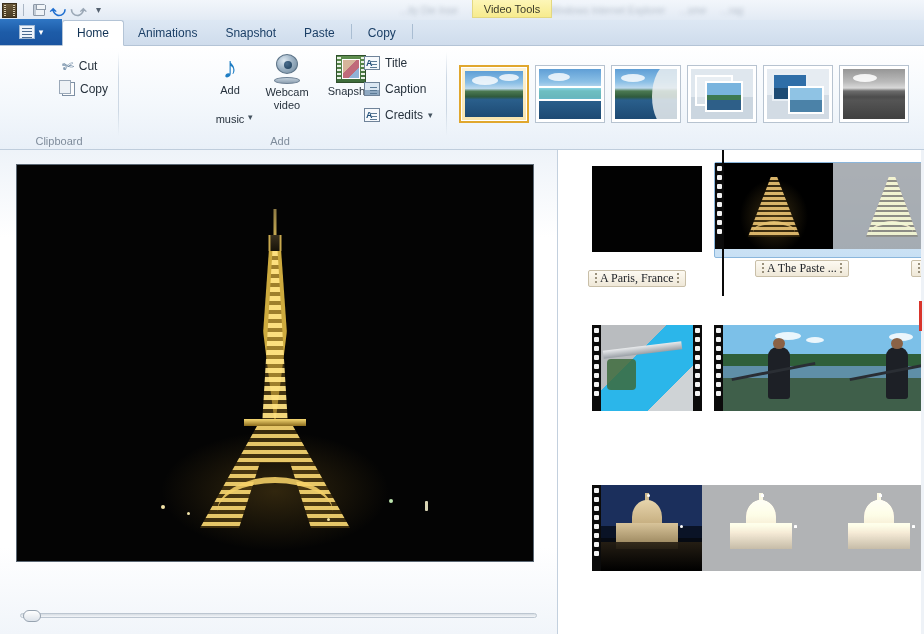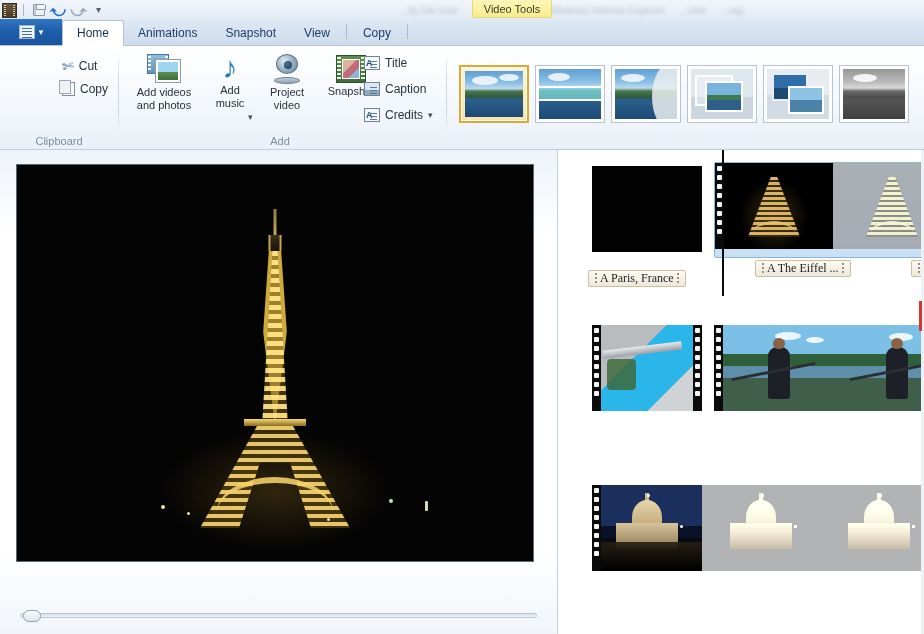--- a/index.html
+++ b/index.html
@@ -498,21 +498,21 @@
   <div class="videotools-tag">Video Tools</div>
 
   <div class="tabbar">
     <div class="filetab">
       <span class="filetab-box"></span>
       <span class="filetab-caret">▾</span>
     </div>
     <div class="tab active">Home</div>
     <div class="tab">Animations</div>
     <div class="tab">Snapshot</div>
-    <div class="tab">View</div>
+    <div class="tab">Paste</div>
     <div class="tabsep"></div>
     <div class="tab">Copy</div>
     <div class="tabsep"></div>
   </div>
 
   <div class="ribbon">
 
     <div class="group" style="left:0; width:118px;">
       <div class="smallbtn" style="left:62px; top:12px;">
         <span class="ico-scissors">✄</span>
@@ -520,41 +520,33 @@
       </div>
       <div class="smallbtn" style="left:62px; top:36px;">
         <span class="ico-copy"></span>
         <span>Copy</span>
       </div>
       <div class="group-label">Clipboard</div>
     </div>
     <div class="group-div" style="left:118px;"></div>
 
     <div class="group" style="left:120px; width:320px;">
-      <div class="bigbtn" style="left:6px; top:8px; width:76px;">
-        <span class="ico-addvid">
-          <span class="film"></span>
-            <span class="photo"></span>
-        </span>
-        <span class="lbl">Add videos</span>
-        <span class="lbl" style="margin-top:0">and photos</span>
-      </div>
       <div class="bigbtn" style="left:86px; top:8px; width:48px;">
         <span class="ico-music">♪</span>
         <span class="lbl">Add</span>
-        <span class="lbl" style="margin-top:0">music</span>
+        <span class="lbl" style="margin-top:16px">music</span>
       </div>
       <span class="mini-caret" style="position:absolute; left:128px; top:66px;">▾</span>
 
       <div class="bigbtn" style="left:136px; top:8px; width:62px;">
         <span class="ico-webcam">
           <span class="ball"></span>
             <span class="base"></span>
         </span>
-        <span class="lbl">Project</span>
+        <span class="lbl">Webcam</span>
         <span class="lbl" style="margin-top:0">video</span>
       </div>
       <div class="bigbtn" style="left:198px; top:9px; width:66px;">
         <span class="ico-snapshot">
             <span class="inner"></span>
           </span>
         <span class="lbl">Snapshot</span>
       </div>
 
       <div class="smallbtn" style="left:244px; top:10px;">
@@ -679,21 +671,21 @@
                 <span class="t"></span>
                 <span class="a"></span>
               </span>
 
           </div>
         </div>
       </div>
 
       <div class="caption-tag" style="left:196px; top:94px;">
         <span class="grip"></span>
-        <span>A The Eiffel ...</span>
+        <span>A The Paste ...</span>
         <span class="grip"></span>
       </div>
       <div class="caption-tag" style="left:352px; top:94px;">
         <span class="grip"></span>
         <span>A</span>
       </div>
 
       <div class="playhead" style="left:163px; top:-16px; height:146px;"></div>
     </div>
 

